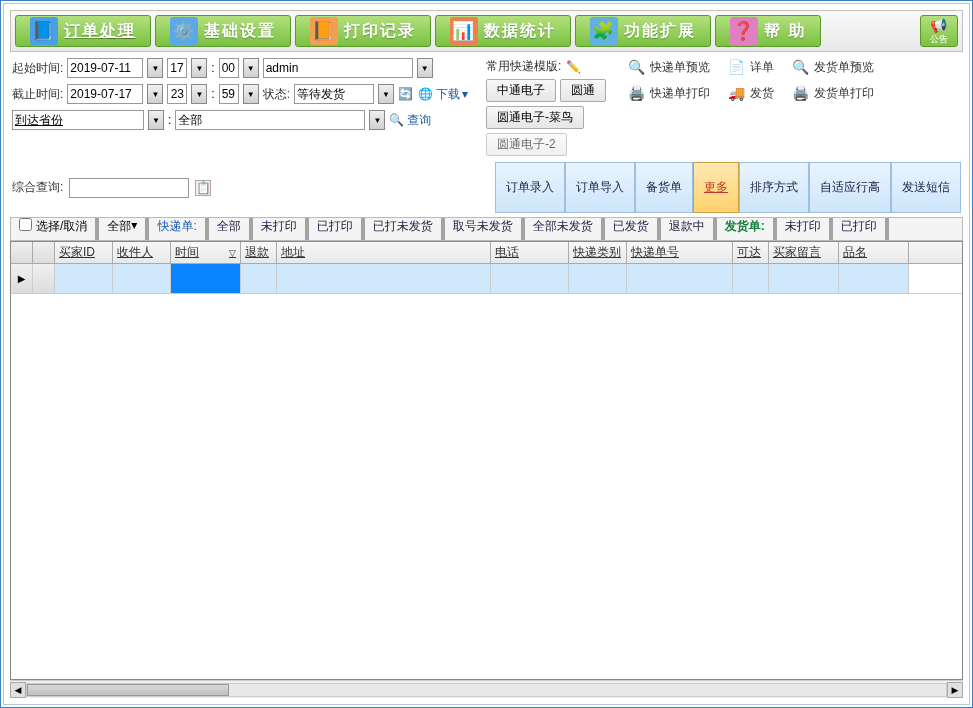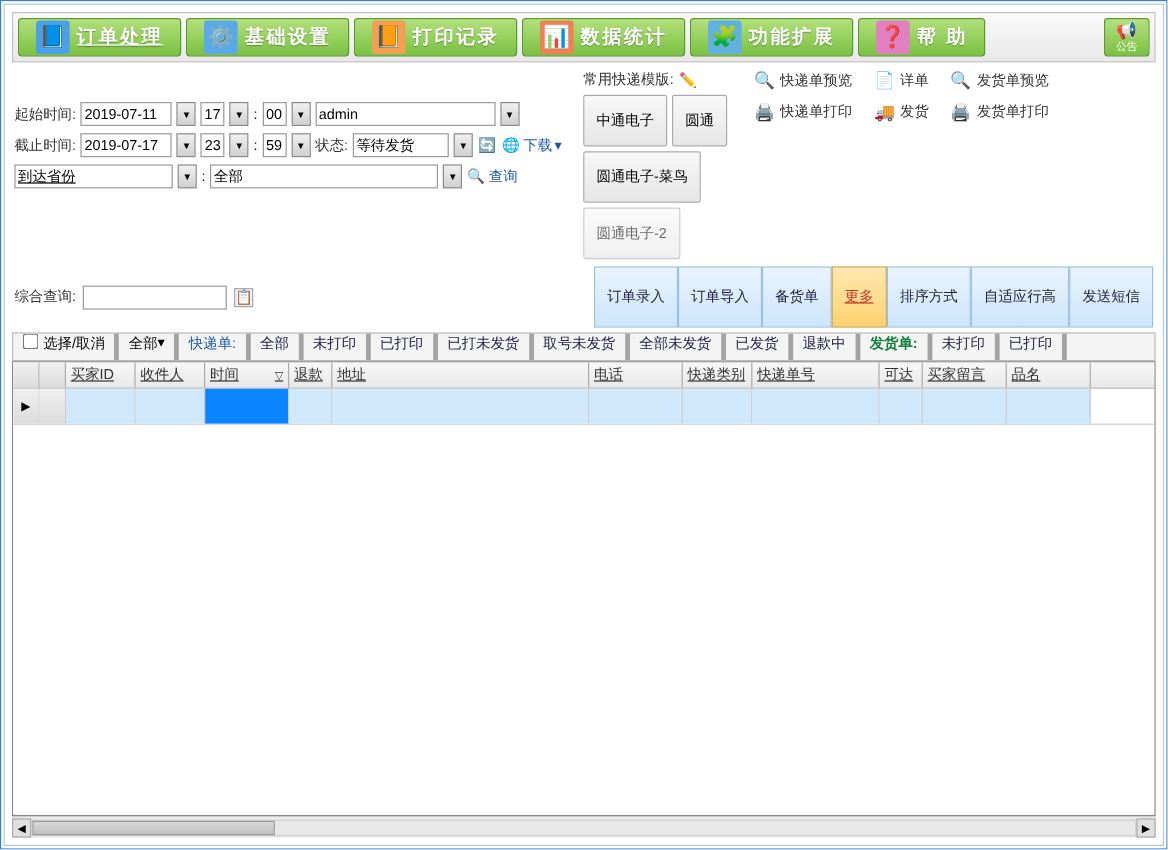--- a/index.html
+++ b/index.html
@@ -22,31 +22,31 @@
 .main-toolbar { display: flex; gap: 4px; background: linear-gradient(#fafafa, #e8e8e8); border: 1px solid #c0c0c0; padding: 4px; }
 .main-btn { display: flex; align-items: center; background: linear-gradient(#b3e07c, #7ac142); border: 1px solid #5a9a2a; border-radius: 3px; padding: 2px 14px; height: 32px; cursor: pointer; }
 .main-btn-icon { width: 28px; height: 28px; margin-right: 6px; border-radius: 3px; display: flex; align-items: center; justify-content: center; font-size: 18px; }
 .main-btn-text { color: #fff; font-size: 16px; font-weight: bold; text-shadow: 0 1px 1px rgba(0,0,0,0.3); letter-spacing: 2px; }
 .main-btn.active .main-btn-text { text-decoration: underline; }
 .announce-btn { width: 38px; height: 32px; background: linear-gradient(#b3e07c, #7ac142); border: 1px solid #5a9a2a; border-radius: 3px; margin-left: auto; display: flex; flex-direction: column; align-items: center; justify-content: center; cursor: pointer; }
 .announce-icon { font-size: 14px; }
 .announce-text { font-size: 9px; color: #fff; }
 
 .filter-area { display: flex; padding: 6px 2px 2px 2px; font-size: 12px; gap: 10px; }
-.filter-left { display: flex; flex-direction: column; gap: 6px; margin-top: 27px; }
+.filter-left { display: flex; flex-direction: column; gap: 6px; }
 .filter-row { display: flex; align-items: center; gap: 4px; }
 .filter-label { font-size: 12px; color: #333; }
 select, input[type="text"] { font-size: 12px; border: 1px solid #999; height: 20px; padding: 0 2px; background: #fff; }
 .dropdown-arrow { background: linear-gradient(#f0f0f0, #d0d0d0); border: 1px solid #888; width: 16px; height: 20px; display: inline-flex; align-items: center; justify-content: center; font-size: 8px; cursor: pointer; }
 .link-btn { color: #1a5aaa; cursor: pointer; display: inline-flex; align-items: center; gap: 2px; }
 .small-icon { width: 16px; height: 16px; display: inline-flex; align-items: center; justify-content: center; font-size: 12px; }
 
 .template-col { display: flex; flex-direction: column; gap: 4px; padding-left: 8px; }
 .template-row { display: flex; align-items: center; gap: 4px; }
-.template-btn { background: linear-gradient(#f8f8f8, #e6e6e6); border: 1px solid #aaa; border-radius: 2px; padding: 12px 10px; font-size: 12px; cursor: pointer; }
+.template-btn { background: linear-gradient(#f8f8f8, #e6e6e6); border: 1px solid #aaa; border-radius: 2px; padding: 2px 10px; font-size: 12px; cursor: pointer; }
 
 .action-col { display: flex; flex-wrap: wrap; gap: 8px 18px; padding-left: 12px; align-content: flex-start; max-width: 320px; }
 .action-item { display: flex; align-items: center; gap: 4px; cursor: pointer; font-size: 12px; color: #333; }
 .action-icon { width: 18px; height: 18px; display: flex; align-items: center; justify-content: center; font-size: 14px; }
 
 .query-row { display: flex; align-items: center; padding: 4px 2px; font-size: 12px; gap: 6px; }
 .query-input { width: 120px; }
 .query-btns { margin-left: auto; display: flex; gap: 0; }
 .qbtn { background: linear-gradient(#eaf4ff, #cde5fb); border: 1px solid #9bc0e0; padding: 16px 10px; font-size: 12px; cursor: pointer; color: #224; }
 .qbtn.more { background: linear-gradient(#ffe8b0, #ffd270); border-color: #d0a040; color: #c0392b; text-decoration: underline; }

